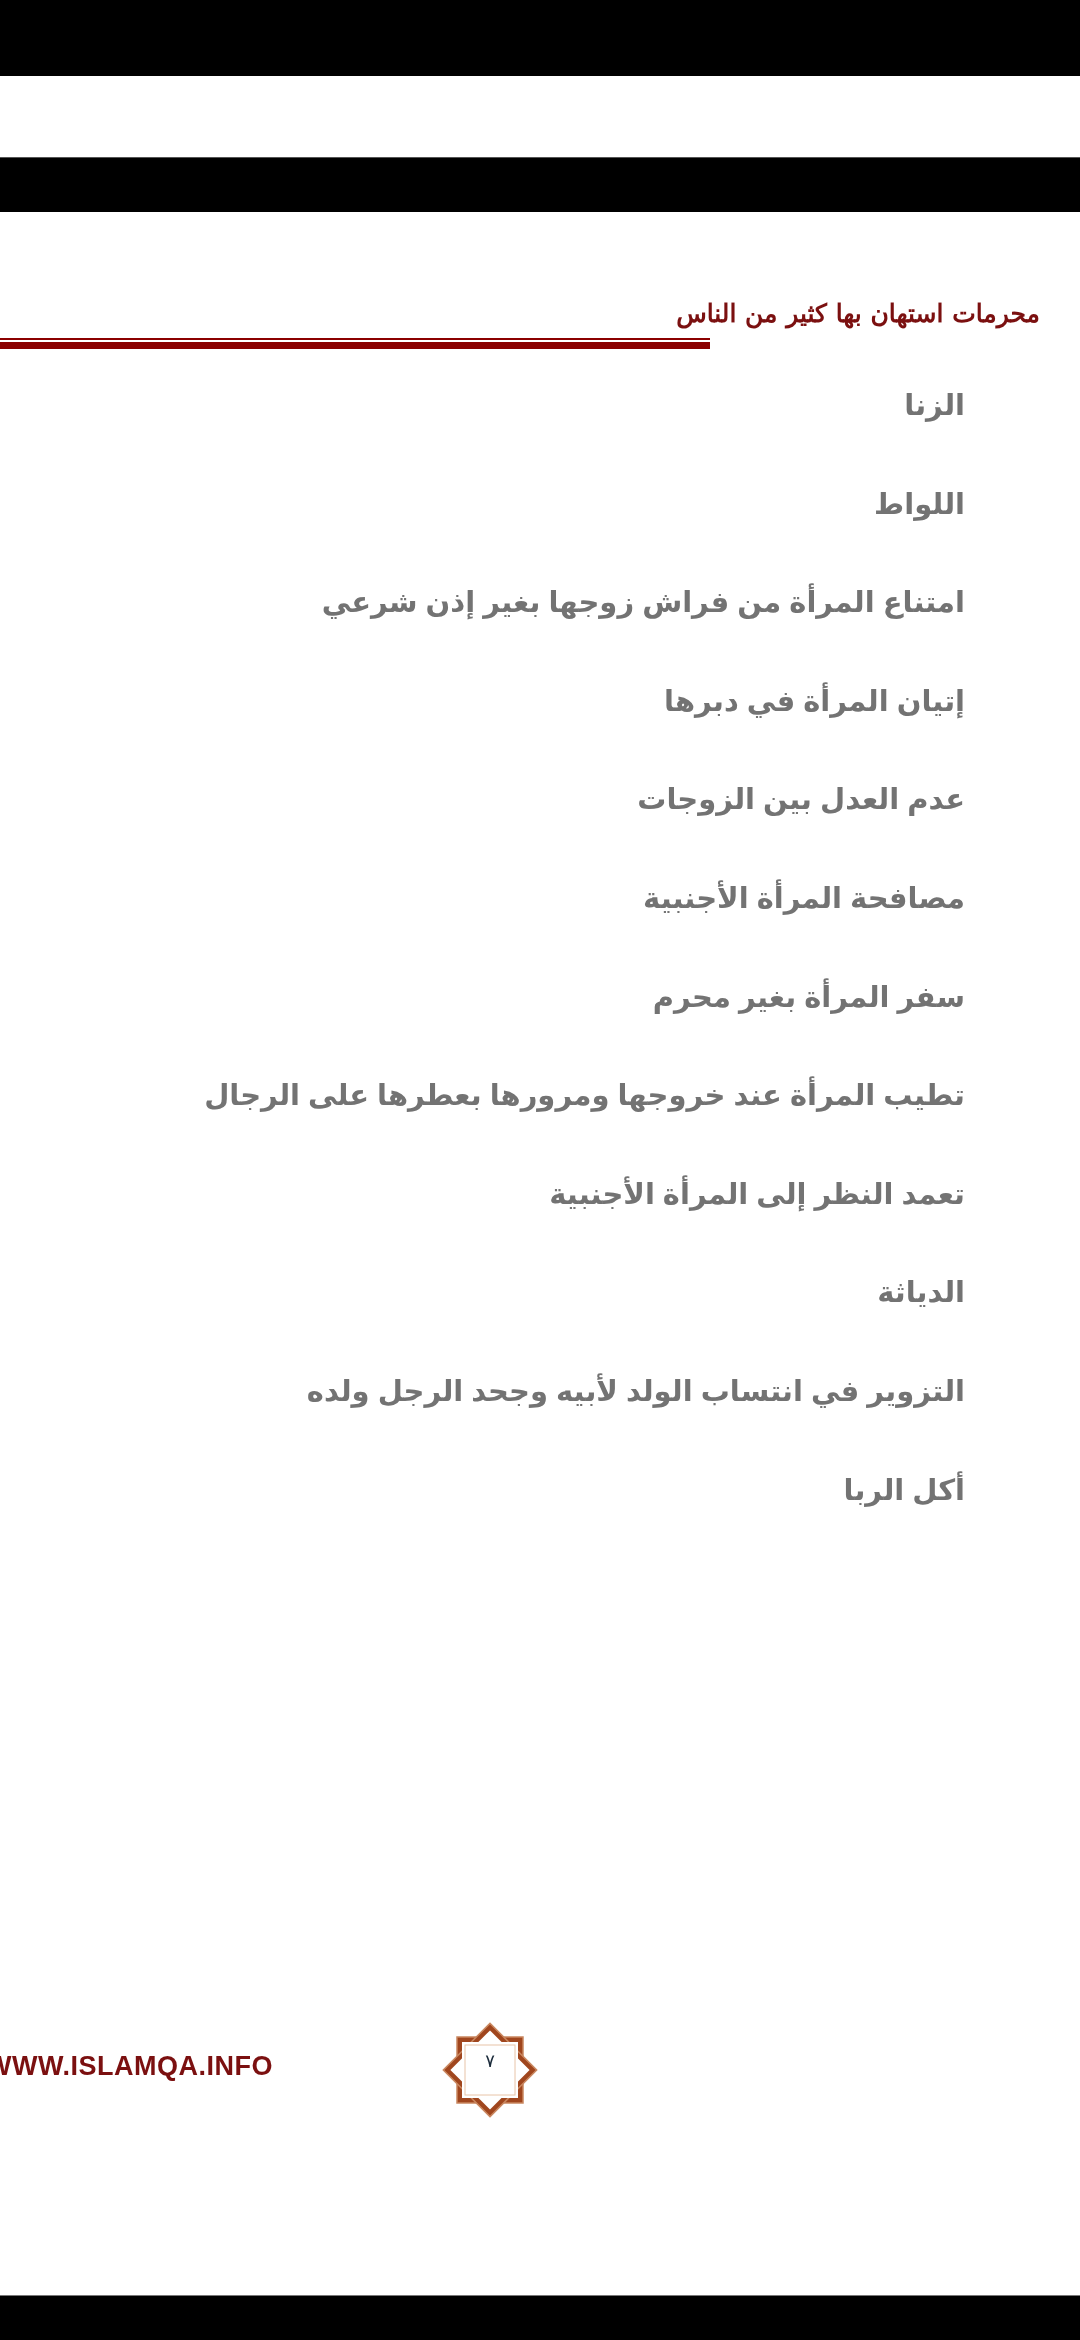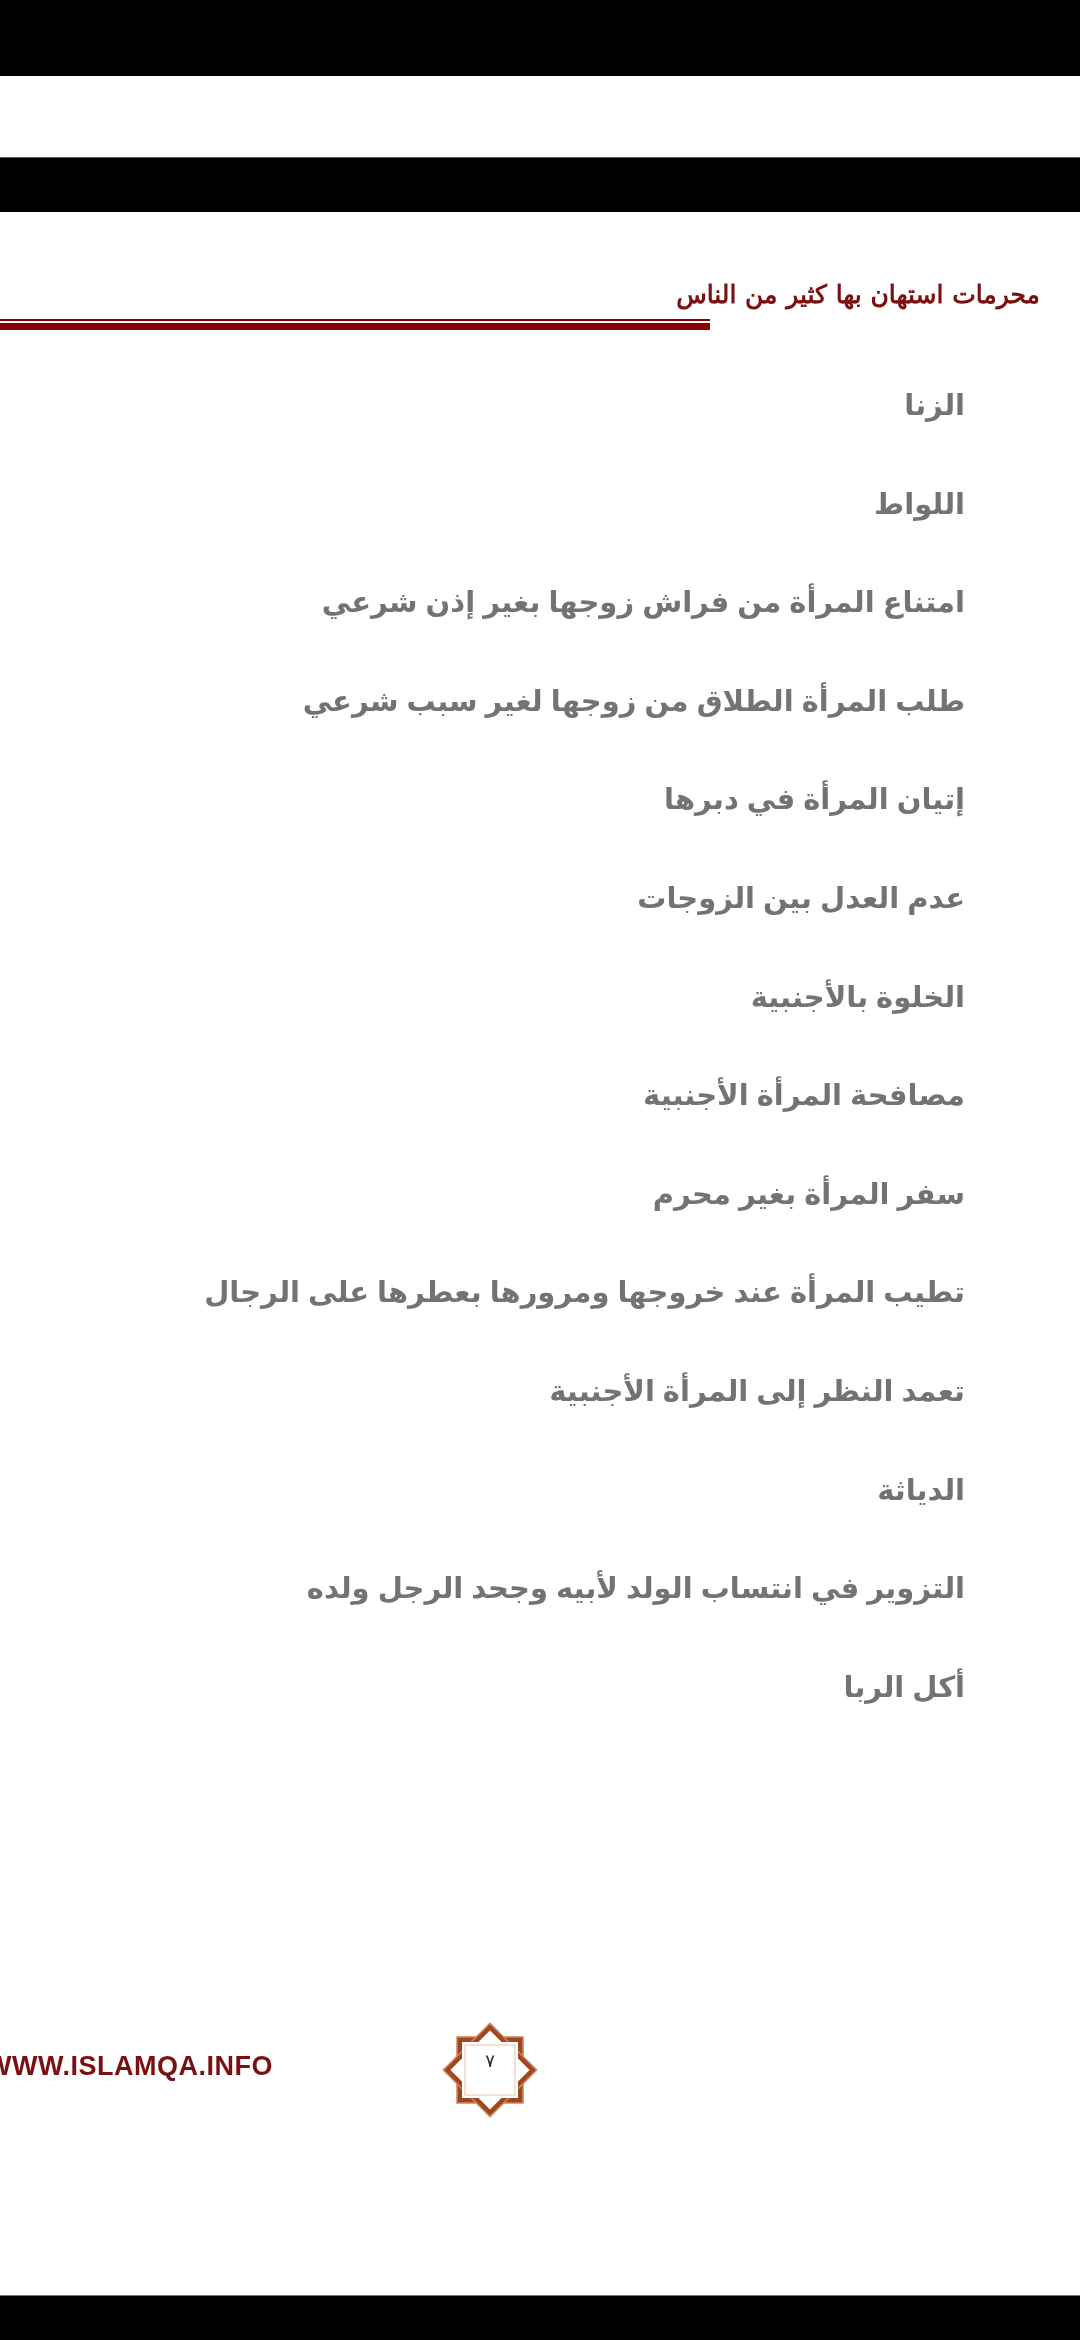--- a/index.html
+++ b/index.html
@@ -5,21 +5,21 @@
   html, body { margin: 0; padding: 0; }
   body {
     width: 1080px; height: 2340px; position: relative; overflow: hidden;
     background: #ffffff;
     font-family: "DejaVu Sans", "Liberation Sans", sans-serif;
   }
   .status-bar { position: absolute; left: 0; top: 0; width: 1080px; height: 76px; background: #000; }
   .toolbar-bar { position: absolute; left: 0; top: 157px; width: 1080px; height: 54px; background: #000; border-top: 1px solid #555; }
   .nav-bar { position: absolute; left: 0; top: 2295px; width: 1080px; height: 45px; background: #000; border-top: 1px solid #777; }
 
-  .page-header { position: absolute; left: 0; top: 255px; width: 1080px; height: 80px; }
+  .page-header { position: absolute; left: 0; top: 274px; width: 1080px; height: 80px; }
   .header-title {
     position: absolute; right: 40px; top: 20px;
     direction: rtl; color: #7b1010; font-family: "DejaVu Serif", "Liberation Serif", serif;
     font-size: 25px; font-weight: bold; white-space: nowrap; line-height: 40px;
   }
   .rule-thin { position: absolute; left: 0; width: 710px; top: 64px; height: 2px; background: #8b0000; }
   .rule-thick { position: absolute; left: 0; width: 710px; top: 68px; height: 7px; background: #8b0000; }
 
   .list { position: absolute; left: 0; top: 370px; width: 965px; }
   .list-item {
@@ -50,24 +50,22 @@
 <div class="page-header">
   <div class="rule-thin"></div>
   <div class="rule-thick"></div>
   <div class="header-title">محرمات استهان بها كثير من الناس</div>
 </div>
 
 <div class="list">
   <div class="list-item">الزنا</div>
   <div class="list-item">اللواط</div>
   <div class="list-item">امتناع المرأة من فراش زوجها بغير إذن شرعي</div>
-  <div class="list-item">طلب المرأة الطلاق من زوجها لغير سبب شرعي</div>
   <div class="list-item">إتيان المرأة في دبرها</div>
   <div class="list-item">عدم العدل بين الزوجات</div>
-  <div class="list-item">الخلوة بالأجنبية</div>
   <div class="list-item">مصافحة المرأة الأجنبية</div>
   <div class="list-item">سفر المرأة بغير محرم</div>
   <div class="list-item">تطيب المرأة عند خروجها ومرورها بعطرها على الرجال</div>
   <div class="list-item">تعمد النظر إلى المرأة الأجنبية</div>
   <div class="list-item">الدياثة</div>
   <div class="list-item">التزوير في انتساب الولد لأبيه وجحد الرجل ولده</div>
   <div class="list-item">أكل الربا</div>
 </div>
 
 <div class="footer">

